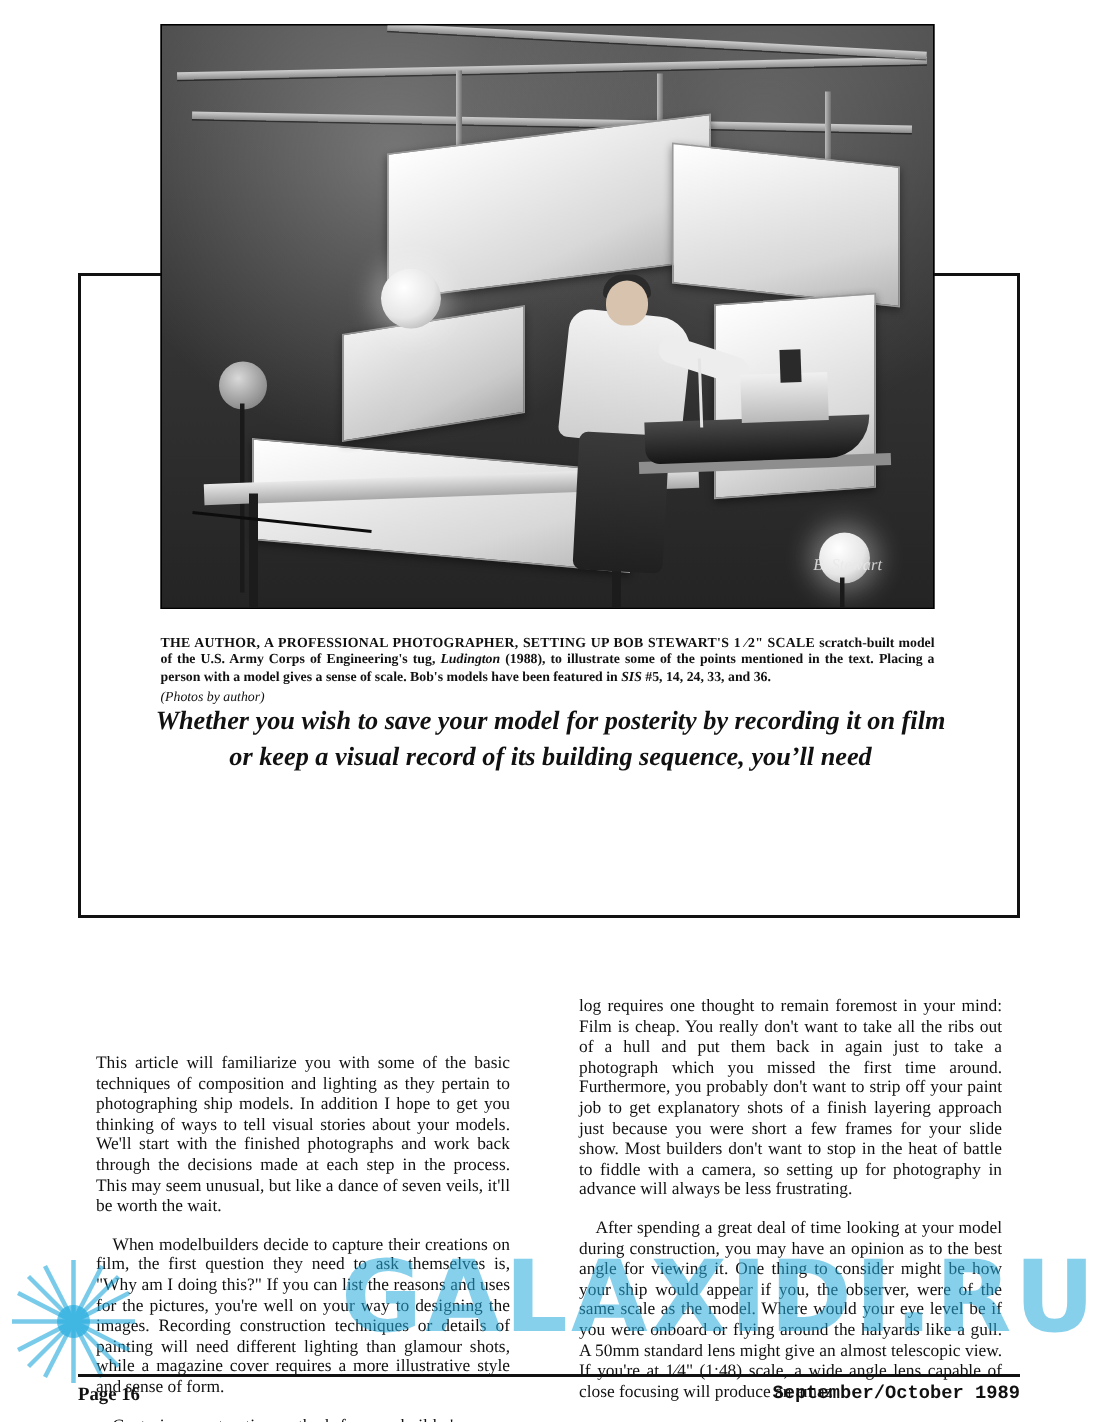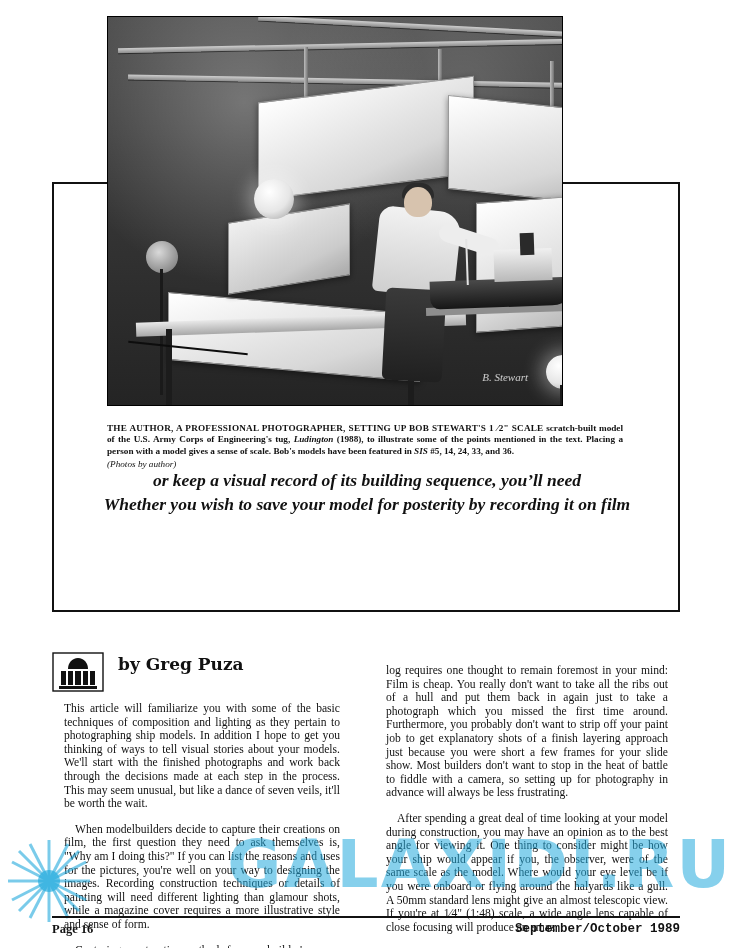--- a/index.html
+++ b/index.html
@@ -30,21 +30,21 @@
     width: 628px;
     height: 430px;
     border: 2px solid #111;
     box-sizing: border-box;
   }
 
   .photo-wrap {
     position: absolute;
     left: 107px;
     top: 16px;
-    width: 456px;
+    width: 516px;
     height: 390px;
     background: #2b2b2b;
     overflow: hidden;
     border: 1px solid #000;
     box-sizing: border-box;
   }
 
   
   .photo-bg {
     position: absolute;
@@ -369,40 +369,25 @@
     <div class="cable"></div>
     <div class="signature">B. Stewart</div>
   </div>
 
   <div class="caption">
     <b class="lead">THE AUTHOR, A PROFESSIONAL PHOTOGRAPHER, SETTING UP BOB STEWART'S 1 ⁄2" SCALE</b><b> scratch-built model of the U.S. Army Corps of Engineering's tug, </b><b><i>Ludington</i></b><b> (1988), to illustrate some of the points mentioned in the text. Placing a person with a model gives a sense of scale. Bob's models have been featured in </b><b><i>SIS</i></b><b> #5, 14, 24, 33, and 36.</b>
     <span class="credit">(Photos by author)</span>
   </div>
 
   <div class="deck">
+    <div>Whether you wish to save your model for posterity by recording it on film</div>
     <div>or keep a visual record of its building sequence, you’ll need</div>
-    <div>Whether you wish to save your model for posterity by recording it on film</div>
   </div>
 
 
-  <div class="byline-wrap">
-    <svg class="dropcap-art" viewBox="0 0 52 40">
-      <rect x="1" y="1" width="50" height="38" fill="#ffffff" stroke="#111" stroke-width="1.4"></rect>
-      <g fill="#111">
-        <path d="M26 6 C20 6 16 11 16 17 L36 17 C36 11 32 6 26 6 Z"></path>
-        <rect x="9" y="19" width="5" height="14"></rect>
-        <rect x="16" y="19" width="5" height="14"></rect>
-        <rect x="23" y="19" width="6" height="14"></rect>
-        <rect x="31" y="19" width="5" height="14"></rect>
-        <rect x="38" y="19" width="5" height="14"></rect>
-        <rect x="7" y="34" width="38" height="3"></rect>
-      </g>
-    </svg>
-    <div class="byline">by Greg Puza</div>
-  </div>
 
   <div class="col left">
     <p class="first">This article will familiarize you with some of the basic techniques of composition and lighting as they pertain to photographing ship models. In addition I hope to get you thinking of ways to tell visual stories about your models. We'll start with the finished photographs and work back through the decisions made at each step in the process. This may seem unusual, but like a dance of seven veils, it'll be worth the wait.</p>
     <p>When modelbuilders decide to capture their creations on film, the first question they need to ask themselves is, "Why am I doing this?" If you can list the reasons and uses for the pictures, you're well on your way to designing the images. Recording construction techniques or details of painting will need different lighting than glamour shots, while a magazine cover requires a more illustrative style and sense of form.</p>
     <p>Capturing construction methods for your builder's</p>
   </div>
 
   <div class="col right">
     <p class="first">log requires one thought to remain foremost in your mind: Film is cheap. You really don't want to take all the ribs out of a hull and put them back in again just to take a photograph which you missed the first time around. Furthermore, you probably don't want to strip off your paint job to get explanatory shots of a finish layering approach just because you were short a few frames for your slide show. Most builders don't want to stop in the heat of battle to fiddle with a camera, so setting up for photography in advance will always be less frustrating.</p>
     <p>After spending a great deal of time looking at your model during construction, you may have an opinion as to the best angle for viewing it. One thing to consider might be how your ship would appear if you, the observer, were of the same scale as the model. Where would your eye level be if you were onboard or flying around the halyards like a gull. A 50mm standard lens might give an almost telescopic view. If you're at 1⁄4" (1:48) scale, a wide angle lens capable of close focusing will produce an amaz</p>

